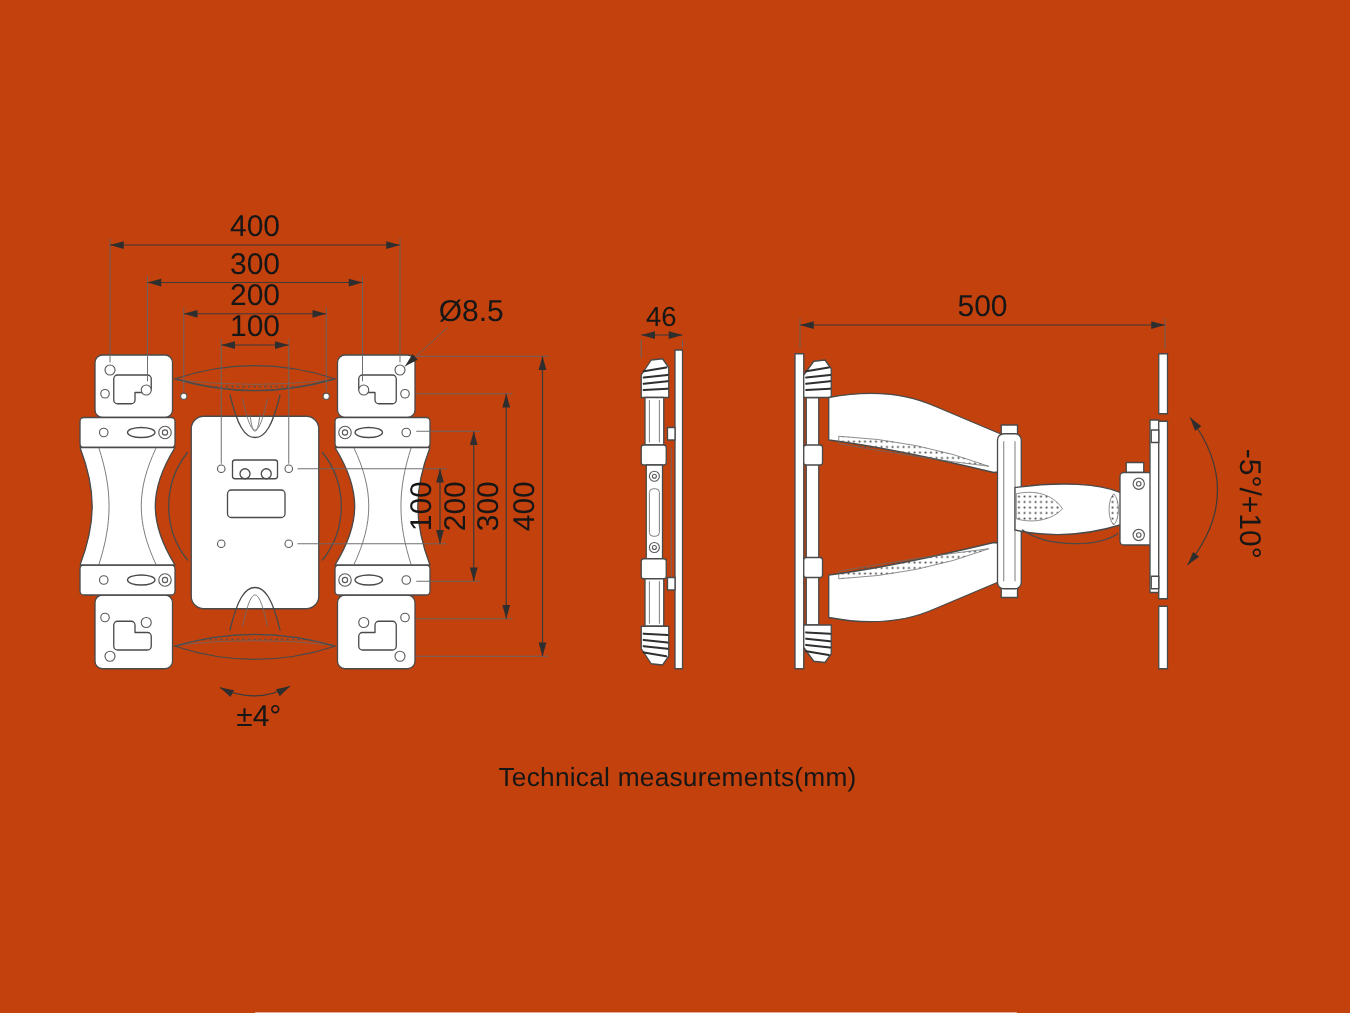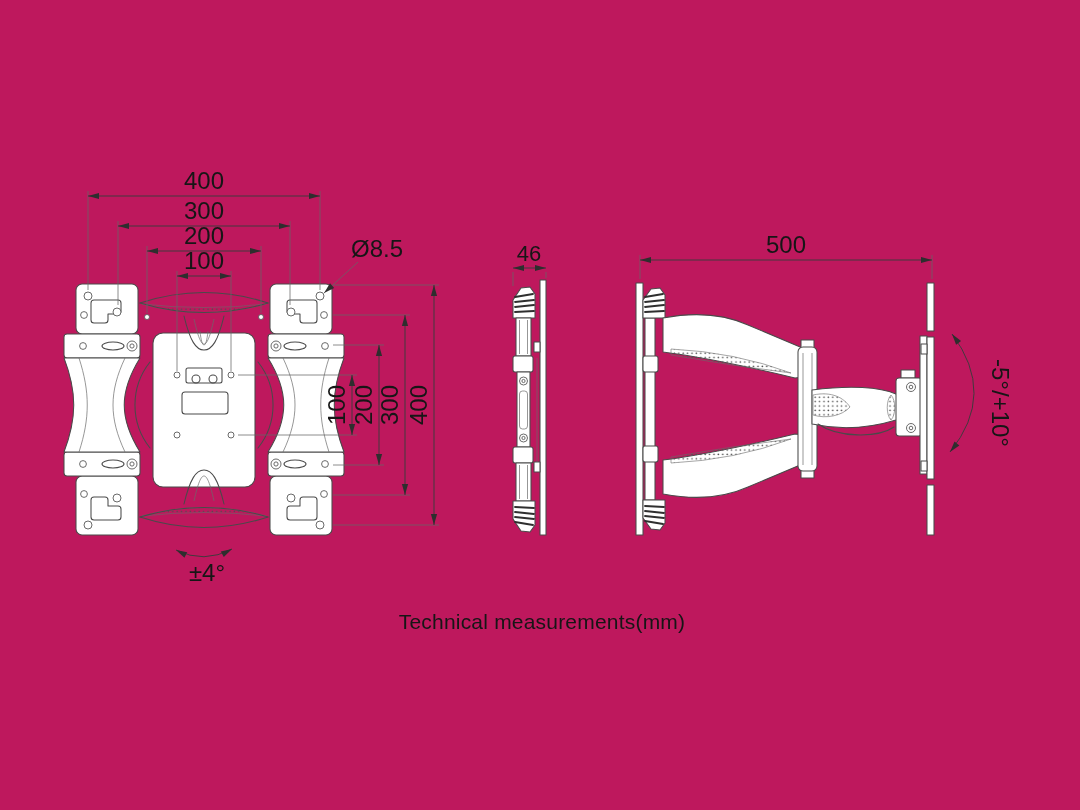--- a/index.html
+++ b/index.html
@@ -1,16 +1,16 @@
 <!DOCTYPE html>
 <html><head>
 <meta charset="utf-8">
 <style>
   html,body{margin:0;padding:0;background:#ffffff;}
-  .page{position:relative;width:1080px;height:810px;background:#be185d;overflow:hidden;
+  .page{position:relative;width:1080px;height:810px;background:#c2410c;overflow:hidden;
         font-family:"Liberation Sans", sans-serif;}
   svg{display:block}
   svg text{font-family:"Liberation Sans", sans-serif;fill:#161616;}
   .dim-txt{font-size:24px;}
   .dim-txt-sm{font-size:22px;}
   .caption-txt{font-size:21px;letter-spacing:0.2px;}
   .outline{fill:#ffffff;stroke:#4a4a4a;stroke-width:1.05;stroke-linejoin:round;}
   .line{fill:none;stroke:#4a4a4a;stroke-width:1.05;stroke-linejoin:round;stroke-linecap:round;}
   .thin{fill:none;stroke:#6a6a6a;stroke-width:0.7;}
   .louver{fill:none;stroke:#2f2f2f;stroke-width:1.8;stroke-linecap:round;}

